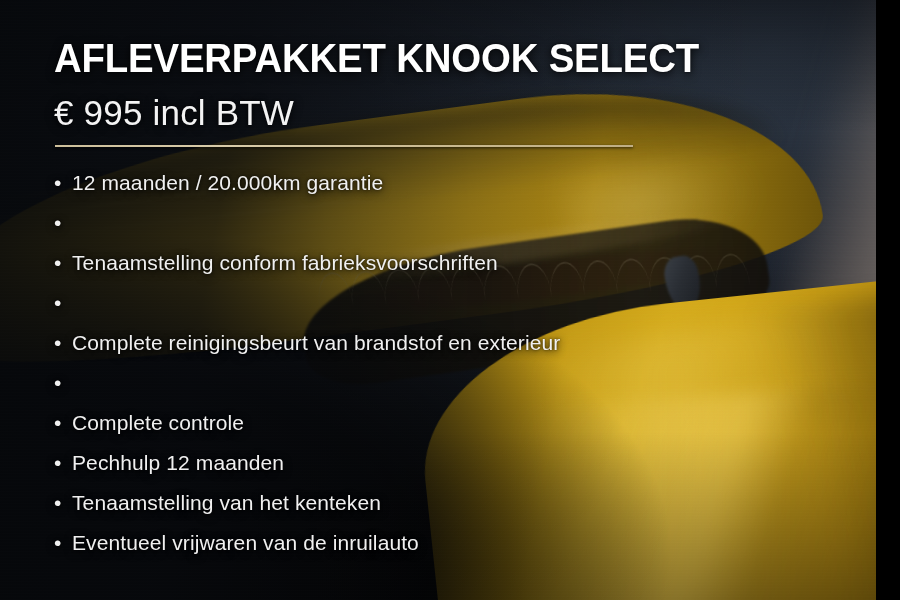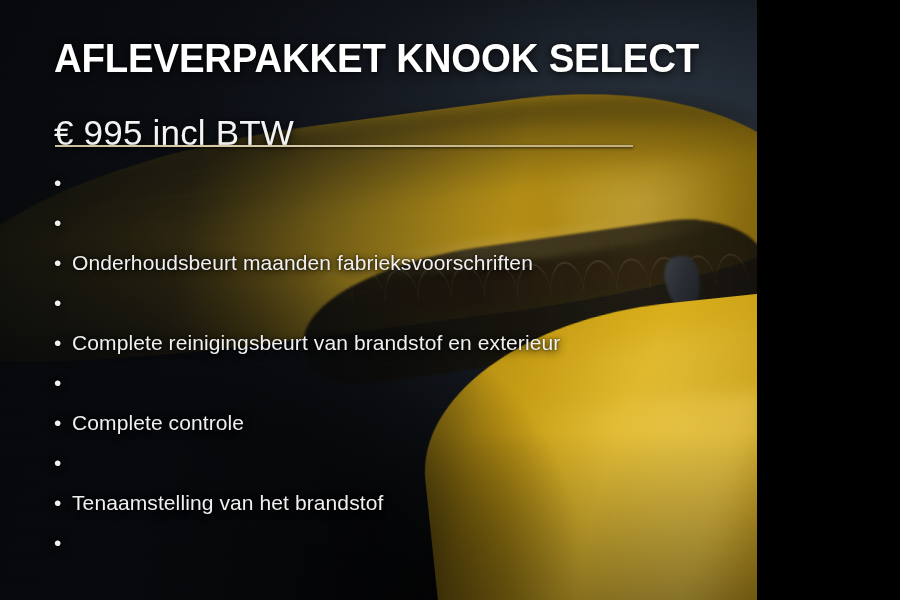--- a/index.html
+++ b/index.html
@@ -3,21 +3,21 @@
 <meta charset="utf-8">
 <title>Afleverpakket</title>
 <style>
   html, body {
     margin: 0;
     padding: 0;
     background: #000;
   }
   #stage {
     position: relative;
-    width: 757px;
+    width: 876px;
     height: 600px;
     overflow: hidden;
     background: #151a21;
     font-family: "Liberation Sans", sans-serif;
     -webkit-font-smoothing: antialiased;
   }
 
   
   .bg-layer { position: absolute; inset: 0; }
 
@@ -205,21 +205,20 @@
     position: absolute;
     left: 54px;
     top: 93px;
     color: #f3f3f3;
     font-size: 35px;
     line-height: 40px;
     font-weight: 300;
     letter-spacing: 0.2px;
     text-shadow: 0 2px 10px rgba(0,0,0,0.85), 0 0 3px rgba(0,0,0,0.55);
     white-space: nowrap;
-    margin-top: 20px;
   }
 
   .divider {
     position: absolute;
     left: 55px;
     top: 145px;
     width: 578px;
     height: 2px;
     background: linear-gradient(90deg, #cdbf9b 0%, #d8cba9 30%, #c9b98f 70%, #bfae84 100%);
     box-shadow: 0 1px 3px rgba(0,0,0,0.7);
@@ -309,48 +308,51 @@
 
     <div class="title">AFLEVERPAKKET KNOOK SELECT</div>
 
     <div class="price">€ 995 incl BTW</div>
 
     <div class="divider"></div>
 
     <ul class="list" id="feature-list">
         <li>
           <span class="bullet">•</span>
-        </li>
-        <li>
-          <span class="bullet">•</span>
-        </li>
-        <li>
-          <span class="bullet">•</span>
-          <span>Onderhoudsbeurt maanden fabrieksvoorschriften</span>
+          <span>12 maanden / 20.000km garantie</span>
+        </li>
+        <li>
+          <span class="bullet">•</span>
+        </li>
+        <li>
+          <span class="bullet">•</span>
+          <span>Tenaamstelling conform fabrieksvoorschriften</span>
         </li>
         <li>
           <span class="bullet">•</span>
         </li>
         <li>
           <span class="bullet">•</span>
           <span>Complete reinigingsbeurt van brandstof en exterieur</span>
         </li>
         <li>
           <span class="bullet">•</span>
         </li>
         <li>
           <span class="bullet">•</span>
           <span>Complete controle</span>
         </li>
         <li>
           <span class="bullet">•</span>
-        </li>
-        <li>
-          <span class="bullet">•</span>
-          <span>Tenaamstelling van het brandstof</span>
-        </li>
-        <li>
-          <span class="bullet">•</span>
+          <span>Pechhulp 12 maanden</span>
+        </li>
+        <li>
+          <span class="bullet">•</span>
+          <span>Tenaamstelling van het kenteken</span>
+        </li>
+        <li>
+          <span class="bullet">•</span>
+          <span>Eventueel vrijwaren van de inruilauto</span>
         </li>
       </ul>
 
   </div>
 </div>
 
 </body></html>

